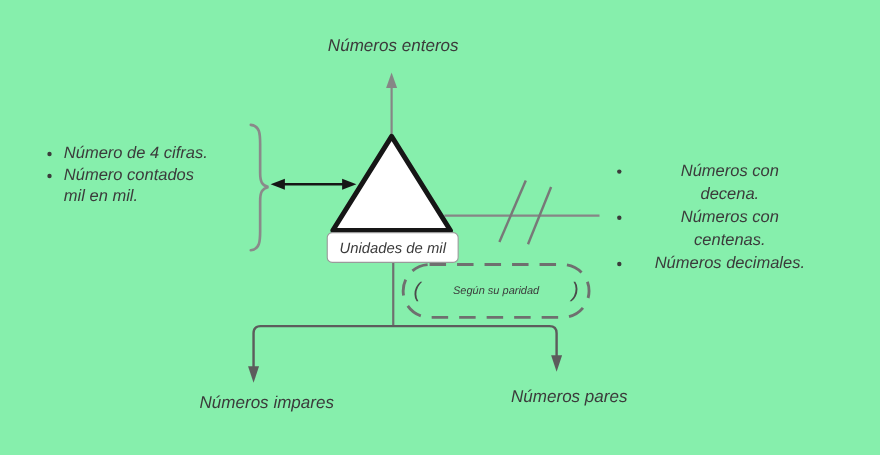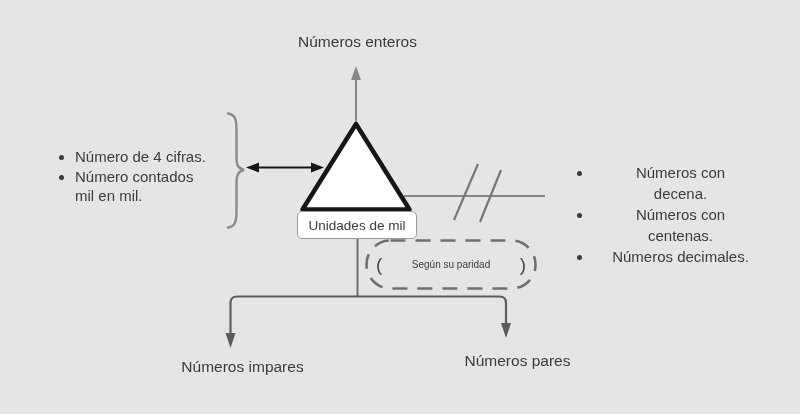--- a/index.html
+++ b/index.html
@@ -1,30 +1,31 @@
 <!DOCTYPE html>
 <html><head>
 <meta charset="utf-8">
 <style>
   html, body { margin: 0; padding: 0; background: #ffffff; }
   .canvas {
     position: relative;
     width: 800px;
     height: 414px;
-    background: #e5e5e5;
+    background: #86efac;
     font-family: "Liberation Sans", sans-serif;
     color: #3b3b3b;
     overflow: hidden;
+    font-style: italic;
   }
   .layer-svg { position: absolute; left: 0; top: 0; }
   .txt { position: absolute; color: #3b3b3b; }
   .title { left: 260px; top: 33px; width: 195px; text-align: center; font-size: 15.5px; }
   .note-list {
     position: absolute;
-    margin: 17px;
+    margin: 0;
     list-style: disc outside;
     font-size: 15px;
   }
   .note-list li { white-space: pre-line; }
   .note-list.left-list { left: 40px; top: 130px; width: 160px; padding-left: 18px; line-height: 19.5px; }
   .note-list.right-list { left: 558px; top: 145px; width: 175px; padding-left: 18px; line-height: 21px; text-align: center; }
   .center-box {
     position: absolute;
     left: 297px; top: 211px;
     width: 118px; height: 26px;

